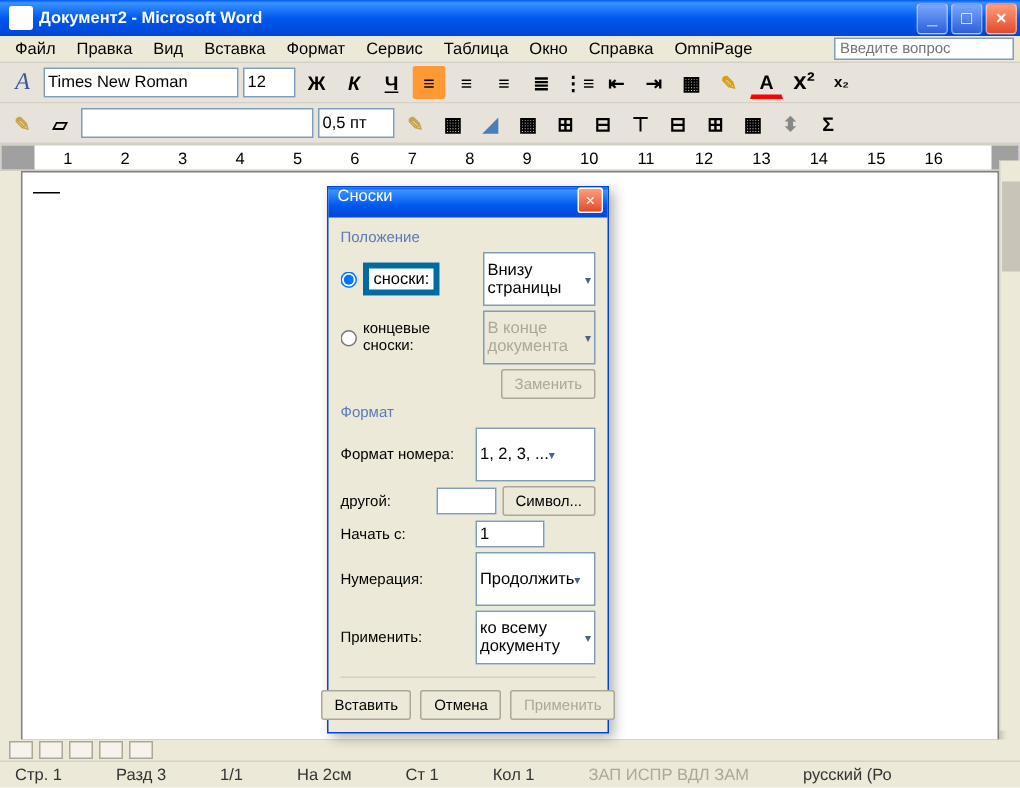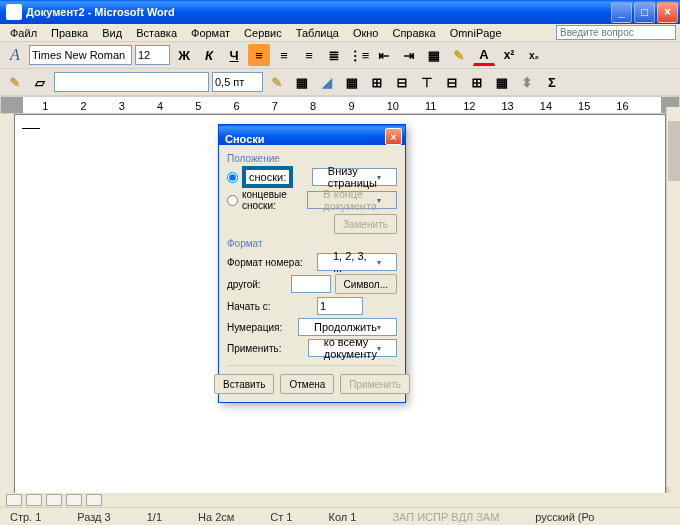--- a/index.html
+++ b/index.html
@@ -11,48 +11,48 @@
 .winbtn{width:21px;height:21px;border-radius:3px;display:flex;align-items:center;justify-content:center;color:#fff;font-weight:bold;font-size:12px;border:1px solid rgba(255,255,255,.4)}
 .winbtn.min,.winbtn.max{background:linear-gradient(to bottom,#7ba7ff,#2d5fd8)}
 .winbtn.cls{background:linear-gradient(to bottom,#ff9e7a,#e24a2c)}
 .menubar{background:#ece9d8;height:18px;display:flex;align-items:center;padding:0 4px;gap:2px;border-bottom:1px solid #d4d0c8}
 .menubar .mi{padding:1px 6px;cursor:default}
 .menubar .ask{margin-left:auto;width:120px;height:15px;border:1px solid #7f9db9;background:#fff;font-size:10px;padding:0 3px;color:#aca899}
 .toolbar{background:#e7e3da;display:flex;align-items:center;padding:2px 4px;gap:3px;border-bottom:1px solid #d4d0c8}
 .tbico{width:22px;height:22px;border:1px solid transparent;display:inline-flex;align-items:center;justify-content:center;font-size:13px}
 .tbsel{height:20px;border:1px solid #7f9db9;background:#fff;font-size:11px;padding:0 2px}
 .fmt1 .style{width:85px}
-.fmt1 .font{width:103px}
+.fmt1 .font{width:130px}
 .fmt1 .size{width:35px}
 .tbbtn{width:22px;height:22px;display:inline-flex;align-items:center;justify-content:center;font-weight:bold;font-size:13px;border:1px solid transparent}
 .orange{background:#ff9933;border-radius:2px}
 .ruler{background:#fff;height:18px;border:1px solid #d4d0c8;position:relative;display:flex;align-items:center}
 .ruler .marg{background:#a0a0a0;height:16px}
 .ruler .marg.l{width:22px}
 .ruler .marg.r{width:18px;margin-left:auto}
 .ruler .ticks{flex:1;position:relative;height:16px;font-size:8px;color:#000}
 .ruler .ticks span{position:absolute;top:3px}
 .doc{background:#fff;height:380px;border:1px solid #808080;margin:0 14px 0 14px;box-shadow:2px 2px 4px rgba(0,0,0,.2);padding:16px 10px;position:relative}
 .scroll-v{position:absolute;right:0;top:107px;width:14px;height:380px;background:#ece9d8;border-left:1px solid #d4d0c8}
 .scroll-v .thumb{width:12px;height:60px;background:#c8c4b8;margin:14px 1px}
 .bottomrow{position:absolute;bottom:18px;left:0;right:0;height:14px;background:#ece9d8;display:flex;align-items:center;padding:0 6px;gap:4px}
 .bottomrow .vbtn{width:16px;height:12px;border:1px solid #aca899;background:#f5f3eb;font-size:8px}
 .statusbar{position:absolute;bottom:0;left:0;right:0;height:18px;background:#ece9d8;border-top:1px solid #d4d0c8;display:flex;align-items:center;padding:0 6px;gap:28px;font-size:10px;color:#333}
 .statusbar .cell{padding:0 4px}
 .statusbar .dim{color:#aca899}
 
 .dlg{position:absolute;left:218px;top:124px;width:188px;background:#ece9d8;border:1px solid #0046d5;box-shadow:3px 3px 8px rgba(0,0,0,.3)}
-.dlg .dtitle{background:linear-gradient(to bottom,#0058ee,#3a93ff 10%,#0058ee 60%,#0046d5);height:20px;display:flex;align-items:flex-end;color:#fff;font-weight:bold;padding:0 3px 0 6px;font-size:12px}
+.dlg .dtitle{background:linear-gradient(to bottom,#0058ee,#3a93ff 10%,#0058ee 60%,#0046d5);height:20px;display:flex;align-items:flex-start;color:#fff;font-weight:normal;padding:0 3px 0 6px;font-size:12px}
 .dlg .dtitle .dcls{width:17px;height:17px;margin-left:auto;background:linear-gradient(to bottom,#ff9e7a,#e24a2c);border:1px solid #fff;border-radius:2px;display:flex;align-items:center;justify-content:center;color:#fff;font-size:11px}
 .dlg .body{padding:4px 8px 8px}
 .dlg .grp{color:#5a79b8;font-size:10px;margin:4px 0 4px}
 .dlg .row{display:flex;align-items:center;margin:3px 0;gap:4px}
 .dlg .lbl{width:86px;font-size:10px;color:#000}
 .dlg .radio{width:11px;height:11px}
-.dlg .sel{flex:1;height:18px;border:1px solid #7f9db9;background:#fff;font-size:10px;padding:0 15px;display:flex;align-items:center;justify-content:flex-start}
+.dlg .sel{flex:1;height:36px;border:1px solid #7f9db9;background:#fff;font-size:10px;padding:0 2px;display:flex;align-items:center;justify-content:flex-start}
 .dlg .sel.dis{background:#ece9d8;color:#aca899}
 .dlg .arrow{color:#4d6185;font-size:8px}
 .dlg .inp{width:40px;height:18px;border:1px solid #7f9db9;background:#fff;font-size:10px;padding:0 2px}
 .dlg .spin{width:46px;height:18px;border:1px solid #7f9db9;background:#fff;display:flex;align-items:center;font-size:10px;padding:0 2px}
 .dlg .btn{height:20px;border:1px solid #aca899;background:#ece9d8;font-size:10px;padding:0 8px;border-radius:2px}
 .dlg .btn.dis{color:#aca899}
 .dlg .btnrow{display:flex;gap:6px;justify-content:center;margin-top:8px;border-top:1px solid #d4d0c8;padding-top:8px}
 .dlg .boxed{border:4px solid #0369a1;padding:1px 3px;background:#fff}
 .cursor{border-bottom:1px solid #000;width:18px;position:absolute;left:22px;top:128px}
 </style>
@@ -93,21 +93,21 @@
   <span class="tbbtn orange">≡</span>
   <span class="tbbtn">≡</span>
   <span class="tbbtn">≡</span>
   <span class="tbbtn">≣</span>
   <span class="tbbtn">⋮≡</span>
   <span class="tbbtn">⇤</span>
   <span class="tbbtn">⇥</span>
   <span class="tbbtn">▦</span>
   <span class="tbbtn" style="color:#d4a017">✎</span>
   <span class="tbbtn" style="border-bottom:3px solid red">A</span>
-  <span class="tbbtn" style="font-size:12px">x²</span>
+  <span class="tbbtn" style="font-size:16px">x²</span>
   <span class="tbbtn" style="font-size:10px">x₂</span>
 </div>
 
 <div class="toolbar">
   <span class="tbbtn" style="color:#c9a34e">✎</span>
   <span class="tbbtn">▱</span>
   <input class="tbsel" style="width: 155px;">
   <input class="tbsel" style="width: 51px;" value="0,5 пт">
   <span class="tbbtn" style="color:#c9a34e">✎</span>
   <span class="tbbtn">▦</span>

